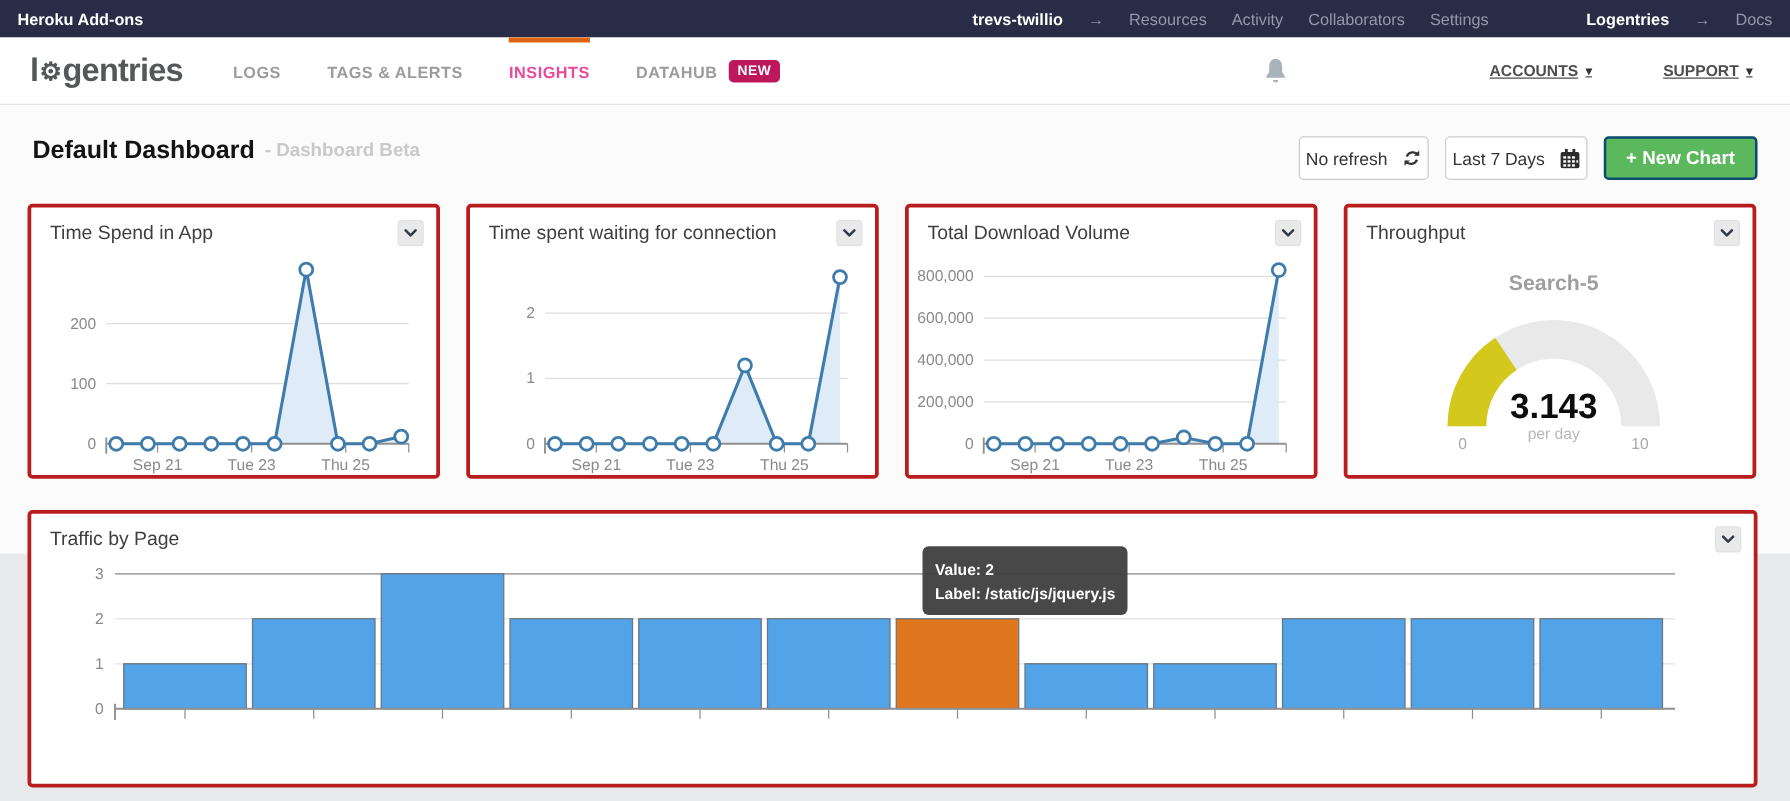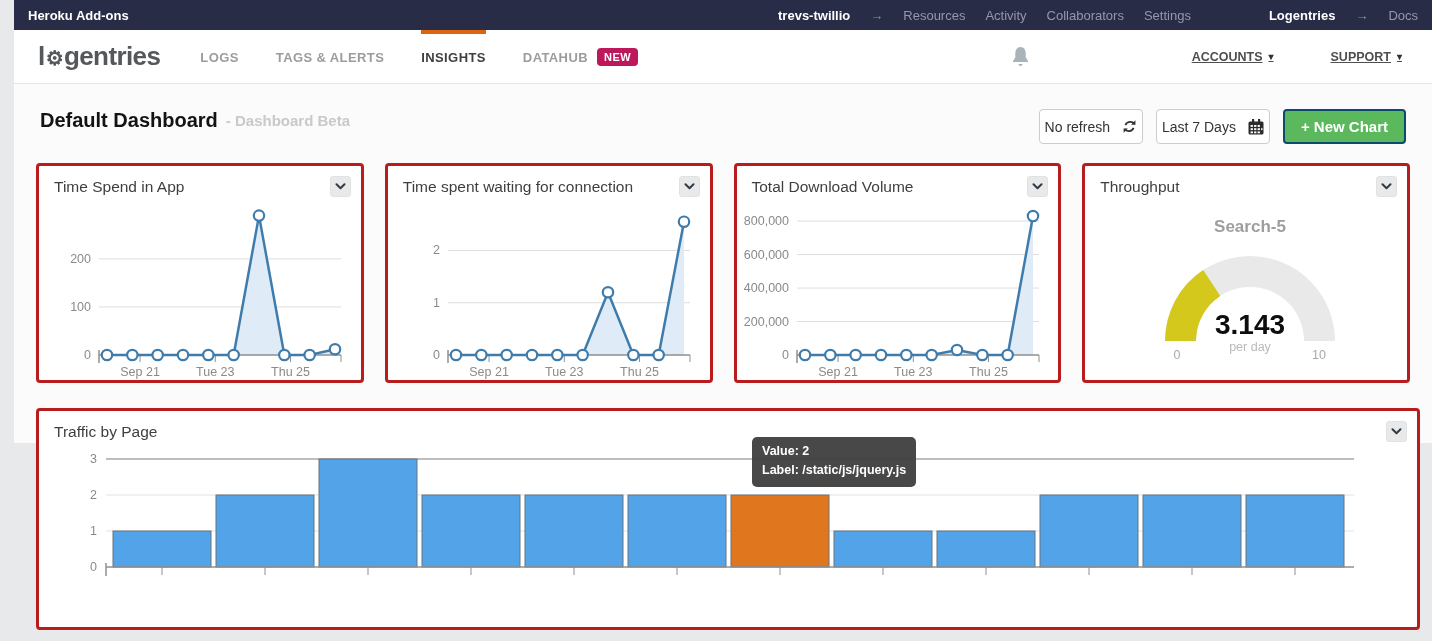--- a/index.html
+++ b/index.html
@@ -1,21 +1,21 @@
 <!DOCTYPE html>
 <html><head>
 <meta charset="utf-8">
 <style>
   * { box-sizing: border-box; }
   body {
     margin: 0; width: 1432px; height: 641px; overflow: hidden;
     background: #e8e9ea;
     font-family: "Liberation Sans", sans-serif;
   }
-  .app { background: #fbfbfb; height: 443px; margin-left: 14px; }
+  .app { background: #fbfbfb; height: 443px; }
 
   
   .topbar { height: 30px; background: #292c47; display: flex; align-items: center;
             padding: 0 14px; font-size: 13px; color: #9597ab; }
   .topbar .product { color: #fff; font-weight: bold; }
   .topbar-right { margin-left: auto; display: flex; align-items: center; gap: 20px; }
   .tb-arrow { color: #8d90a6; font-size: 13px; }
   .tb-link { color: #9597ab; cursor: pointer; }
   .tb-app { color: #fff; font-weight: bold; }
   .tb-brand { color: #fff; font-weight: bold; margin-left: 58px; }
@@ -23,21 +23,21 @@
   
   .navbar { height: 54px; background: #fff; border-bottom: 1px solid #e5e5e5;
             display: flex; align-items: center; padding: 0 30px 0 24px; }
   .logo { font-size: 26px; font-weight: bold; color: #55585a; letter-spacing: -0.6px;
           display: flex; align-items: center; margin-right: 40px; cursor: pointer; }
   .logo .gear { font-size: 20px; position: relative; top: 1px; margin: 0 1px; }
   .nav-items { display: flex; height: 54px; align-self: flex-start; }
   .nav-item { display: flex; align-items: center; height: 100%; border-top: 4px solid transparent;
               padding-bottom: 4px; margin-right: 37px; font-size: 13px; font-weight: bold;
               color: #9c9c9c; letter-spacing: 0.4px; cursor: pointer; }
-  .nav-item.active { border-top-color: #dd650f; color: #404040; }
+  .nav-item.active { border-top-color: #dd650f; color: #ec4899; }
   .badge-new { background: #be185d; color: #fff; font-size: 11px; font-weight: bold;
                padding: 3px 7px; border-radius: 4px; margin-left: 9px; letter-spacing: 0.5px; }
   .nav-right { margin-left: auto; display: flex; align-items: center; }
   .bell-btn { margin-right: 162px; cursor: pointer; display: flex; }
   .nav-drop { font-size: 12.5px; font-weight: bold; color: #4e4e4e; display: flex;
               align-items: center; gap: 6px; cursor: pointer; text-decoration: underline; }
   .nav-drop.accounts { margin-right: 57px; }
   .caret { font-size: 10px; color: #333; }
 
   
@@ -64,21 +64,21 @@
   .chart-box { position: absolute; left: 0; top: 36px; }
   .chart-box.bars { top: 34px; }
   svg text { font-family: "Liberation Sans", sans-serif; }
   .tick { font-size: 12.5px; fill: #8a8a8a; }
   .g-series { font-size: 17px; font-weight: bold; fill: #9e9e9e; }
   .g-value { font-size: 28px; font-weight: bold; fill: #0d0d0d; }
   .g-unit { font-size: 12.5px; fill: #b9b9b9; }
   .g-minmax { font-size: 12.5px; fill: #a8a8a8; }
   .tooltip { position: absolute; left: 713px; top: 26px; background: rgba(62,62,62,0.95);
              border-radius: 5px; color: #fff; font-size: 12.5px; font-weight: bold;
-             padding: 5px 10px 6px; line-height: 1.55; z-index: 5; white-space: nowrap; }
+             padding: 10px 10px 6px; line-height: 1.55; z-index: 5; white-space: nowrap; }
 </style>
 </head>
 <body>
 
 <div class="app">
 
   <div class="topbar">
     <span class="product">Heroku Add-ons</span>
     <div class="topbar-right">
       <span class="tb-app">trevs-twillio</span>

